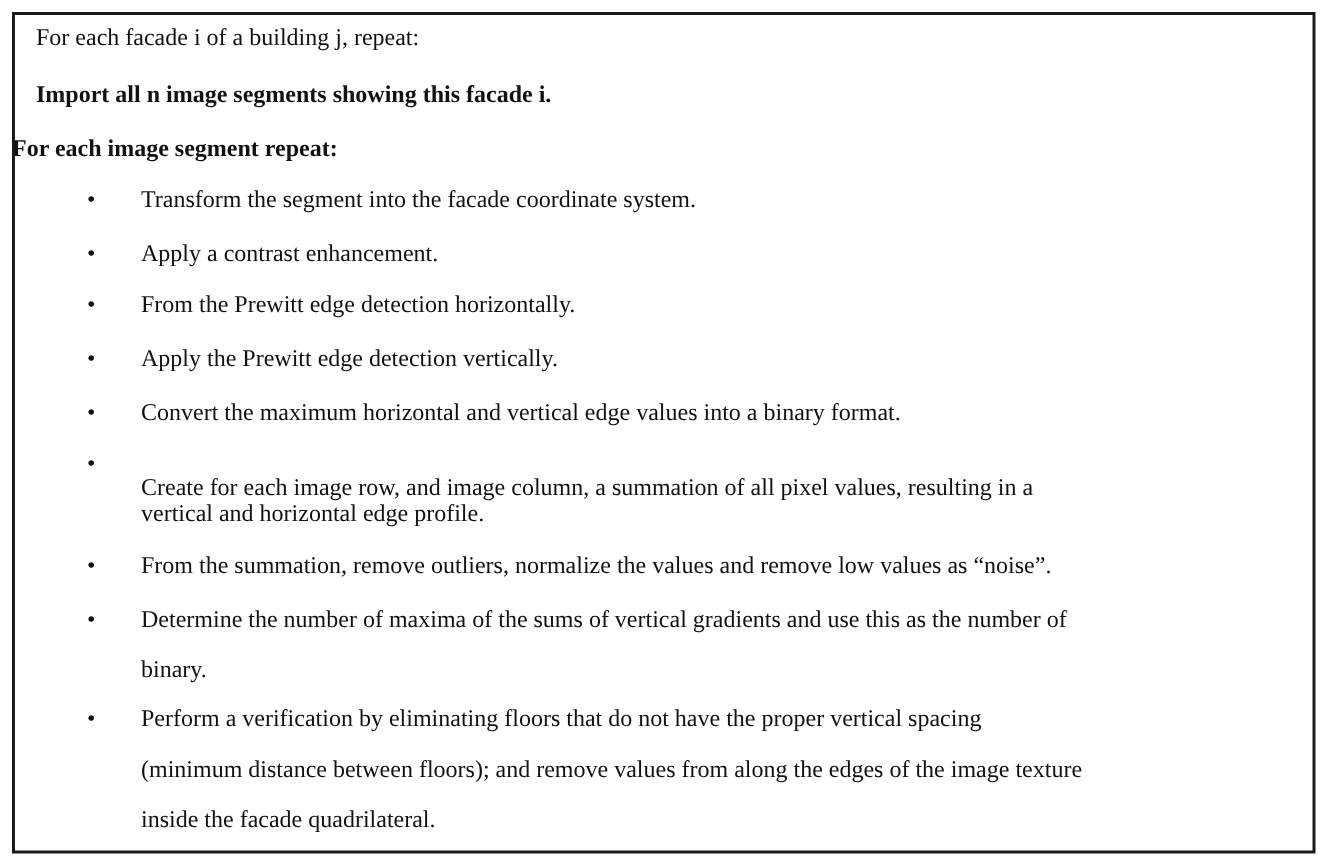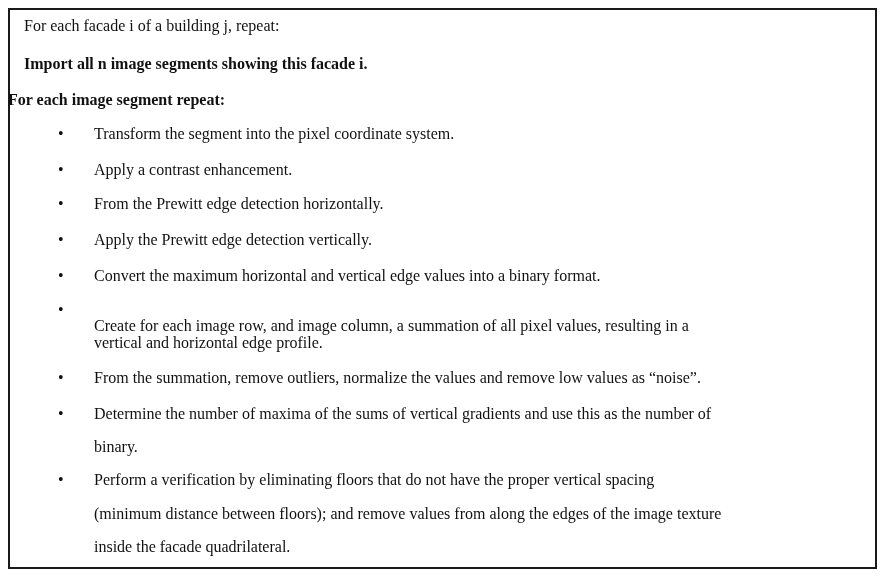--- a/index.html
+++ b/index.html
@@ -15,21 +15,21 @@
 </head>
 <body>
 
 <div class="box"></div>
 
 <div class="line" style="left:24px; top:16px;">For each facade i of a building j, repeat:</div>
 <div class="line bold" style="left:24px; top:54px;">Import all n image segments showing this facade i.</div>
 <div class="line bold" style="left:8px; top:90px;">For each image segment repeat:</div>
 
 <span class="bullet-dot" style="top:124px;">•</span>
-<div class="line btext" style="top:124px;">Transform the segment into the pixel coordinate system.</div>
+<div class="line btext" style="top:124px;">Transform the segment into the facade coordinate system.</div>
 
 <span class="bullet-dot" style="top:160px;">•</span>
 <div class="line btext" style="top:160px;">Apply a contrast enhancement.</div>
 
 <span class="bullet-dot" style="top:194px;">•</span>
 <div class="line btext" style="top:194px;">From the Prewitt edge detection horizontally.</div>
 
 <span class="bullet-dot" style="top:230px;">•</span>
 <div class="line btext" style="top:230px;">Apply the Prewitt edge detection vertically.</div>
 

